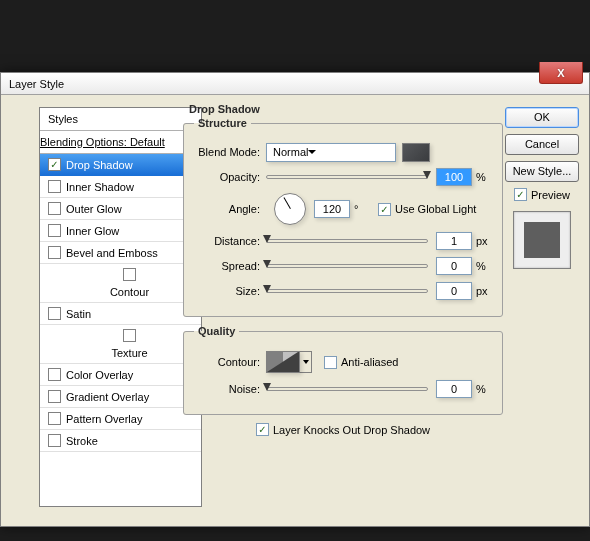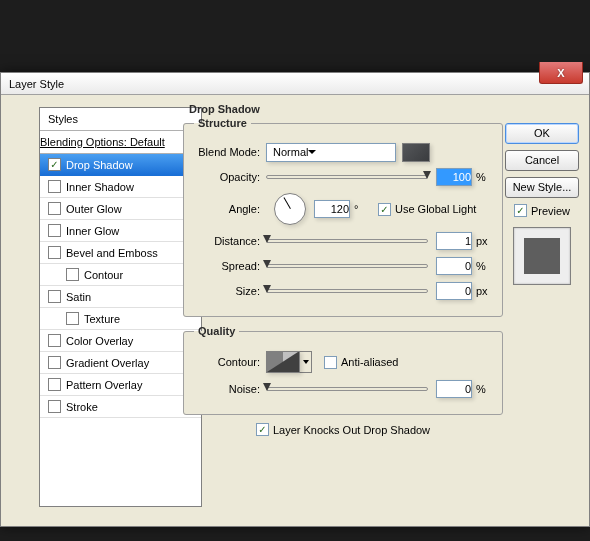--- a/index.html
+++ b/index.html
@@ -95,21 +95,21 @@
     height: 13px;
     border: 1px solid #808080;
     background: #fff;
     display: inline-flex;
     align-items: center;
     justify-content: center;
     color: #2a6b1f;
     font-size: 10px;
     line-height: 10px;
   }
-  .style-item.indent { padding-left: 26px; }
+  .style-item.indent { padding-left: 26px; flex-direction: column; }
 
   
   .main {
     position: absolute;
     left: 182px;
     top: 8px;
     width: 320px;
     height: 420px;
   }
   .section-title {
@@ -181,21 +181,21 @@
     border-left: 4px solid transparent;
     border-right: 4px solid transparent;
     border-top: 8px solid #3a3a3a;
     transform: translateX(-4px);
   }
   .numbox {
     width: 36px;
     height: 18px;
     border: 1px solid #7f9db9;
     background: #fff;
-    text-align: right;
+    text-align: center;
     line-height: 16px;
     box-shadow: 2px 2px 4px rgba(0,0,0,0.15);
   }
   .numbox.sel {
     background: #3399ff;
     color: #fff;
   }
   .unit {
     width: 20px;
     padding-left: 4px;
@@ -265,21 +265,21 @@
   .contour-arrow span{
     width:0;height:0;
     border-left:3px solid transparent;
     border-right:3px solid transparent;
     border-top:4px solid #000;
   }
   
   .rightcol {
     position: absolute;
     right: 10px;
-    top: 28px;
+    top: 12px;
     width: 74px;
   }
   .winbtn {
     width: 74px;
     height: 21px;
     background: linear-gradient(#fefefe, #e6e6e6);
     border: 1px solid #707070;
     border-radius: 3px;
     text-align: center;
     line-height: 19px;

